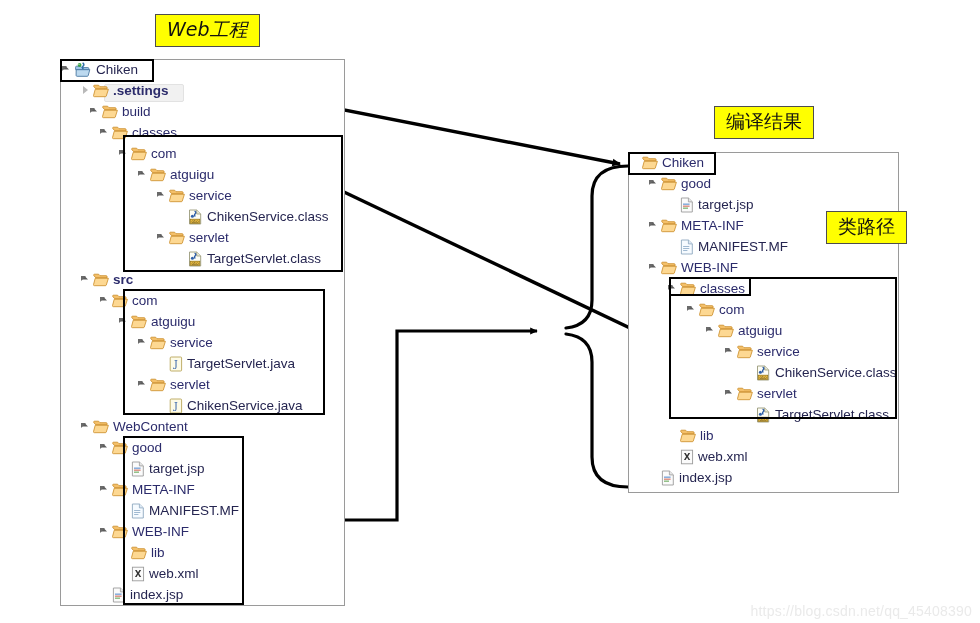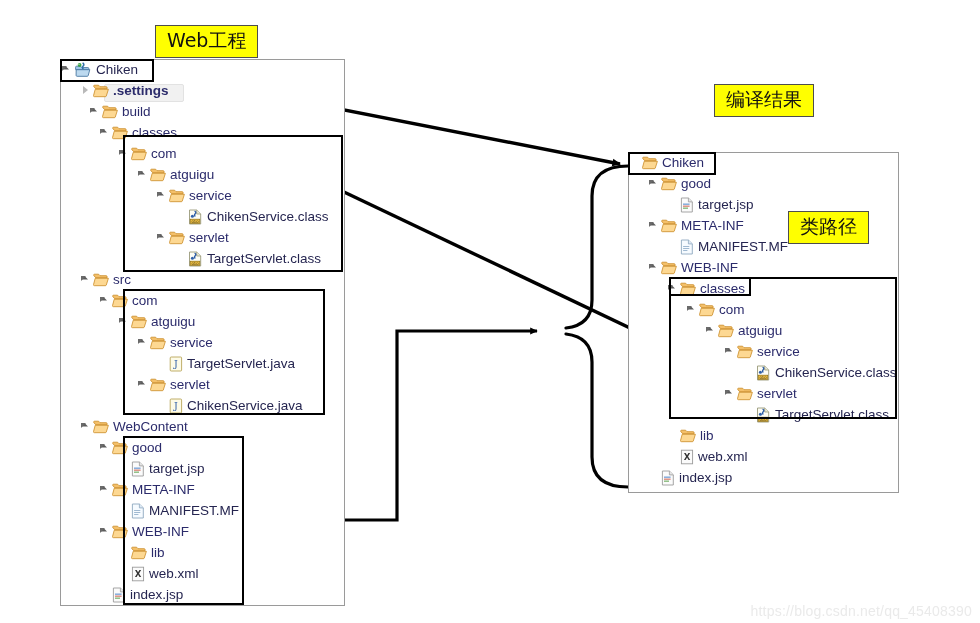--- a/index.html
+++ b/index.html
@@ -91,23 +91,23 @@
     background:#ffff00;
     border:1.6px solid #4d4d4d;
     color:#111;
     font-size:19px;
     line-height:1;
     padding:5px 11px 7px 11px;
     white-space:nowrap;
     box-sizing:border-box;
     font-family:"DejaVu Sans","Liberation Sans",sans-serif;
   }
-  #callout-web{left:155px;top:25px;}
-  #callout-compile{left:714px;top:84px;}
-  #callout-classpath{left:788px;top:211px;text-align:right;}
+  #callout-web{left:155px;top:14px;font-style:italic;}
+  #callout-compile{left:714px;top:106px;}
+  #callout-classpath{left:826px;top:211px;text-align:right;}
 
   
   .rowbg{
     position:absolute;
     background:#f1f1f1;
     border:1px solid #e2e2e2;
     border-radius:2px;
     box-sizing:border-box;
   }
 
@@ -258,21 +258,21 @@
           <path d="M1.5 1h7.2l4.0 3.9V15H1.5z" fill="#fdfdf5" stroke="#9a9a7a" stroke-width=".9"></path>
           <path d="M8.7 1v4h4.0" fill="#e8e8d4" stroke="#9a9a7a" stroke-width=".8"></path>
           <path d="M6.6 2.1c1.3.6 1.6 1.6.6 2.6-.9 1-1.1 2 .2 2.7" fill="none" stroke="#2f5fa8" stroke-width="1.4"></path>
           <circle cx="4.4" cy="7.3" r="1.5" fill="#2f5fa8"></circle>
           <rect x="2.2" y="10.2" width="9.6" height="4.1" fill="#f0c040" stroke="#8a6a10" stroke-width=".7"></rect>
           <text x="7.0" y="13.6" font-size="3.7" font-family="DejaVu Sans, sans-serif" fill="#222" text-anchor="middle">010</text>
         </svg>
       </span>
       <span class="lbl">TargetServlet.class</span>
     </div>
-    <div class="row" style="left: 81px; top: 270px;">
+    <div class="row" style="left: 81px; top: 270px; font-weight: bold;">
       <span class="tw open"></span>
       <span class="ic">
         <svg width="16" height="14" viewBox="0 0 16 14">
           <path d="M0.6 2.2a1 1 0 0 1 1-1h4.0l1.4 1.5h6.2a.9.9 0 0 1 .9.9v1.1H2.6z" fill="#f4c06a" stroke="#c98a24" stroke-width=".8"></path>
           <path d="M2.2 5.3h13.2l-2.1 6.7a1 1 0 0 1-1 .7H1.5a1 1 0 0 1-1-1.1z" fill="#fdd892" stroke="#c98a24" stroke-width=".8"></path>
         </svg>
       </span>
       <span class="lbl">src</span>
     </div>
     <div class="row" style="left: 100px; top: 291px;">

